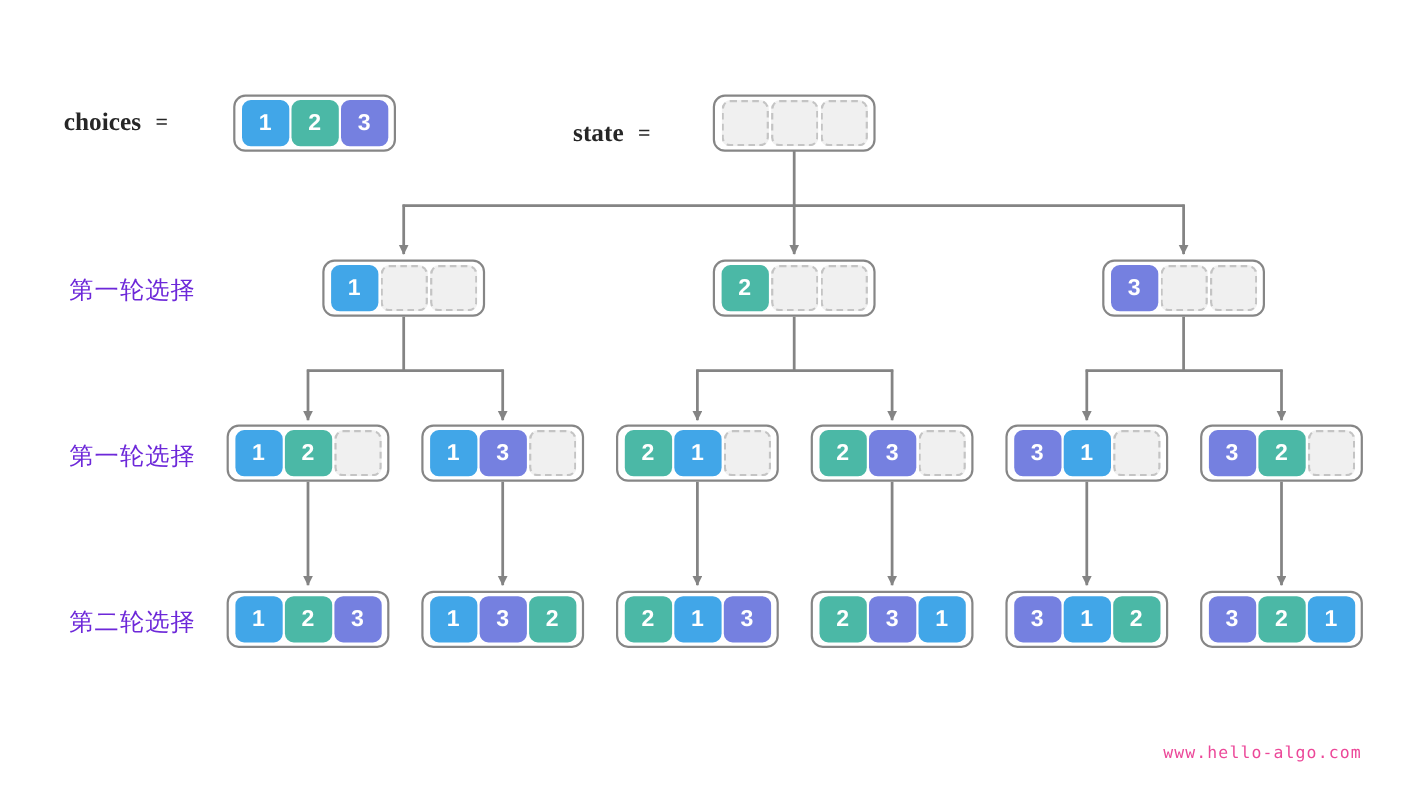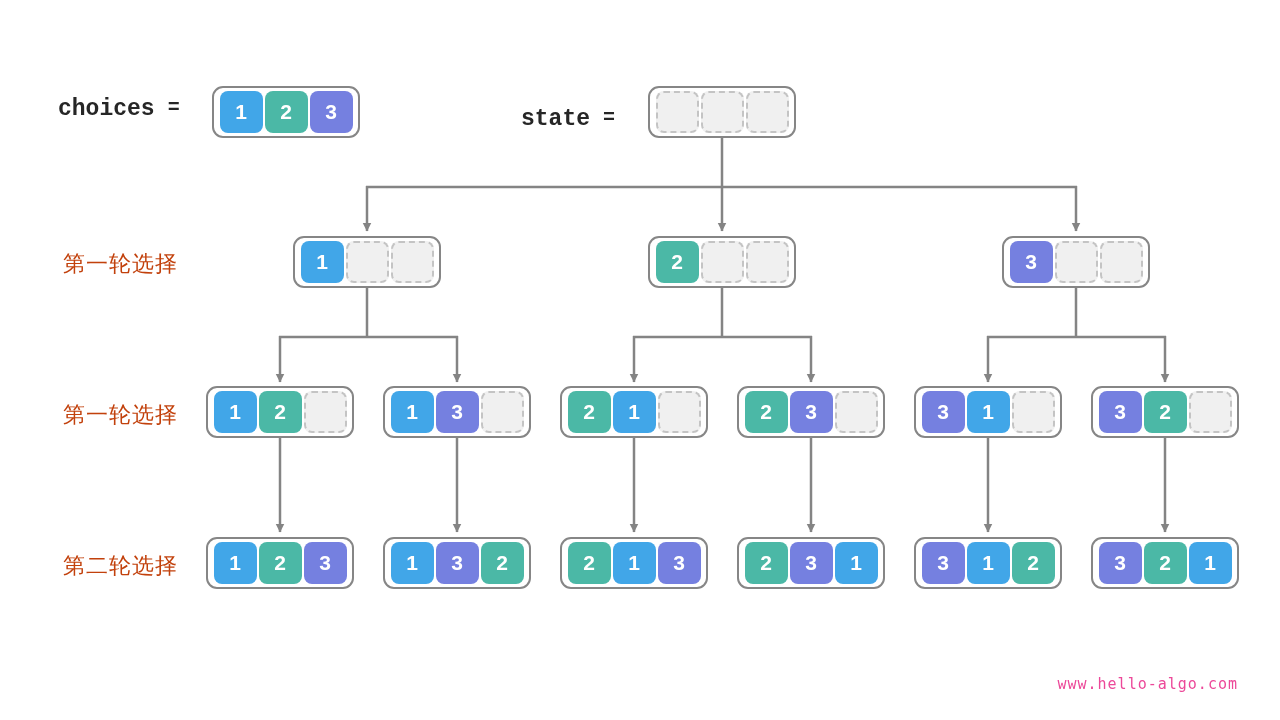--- a/index.html
+++ b/index.html
@@ -3,27 +3,27 @@
 <meta charset="utf-8">
 <style>
   html,body{margin:0;padding:0;background:#ffffff;}
   .canvas{
     position:relative;width:1280px;height:720px;background:#ffffff;
     overflow:hidden;font-family:"Liberation Sans",sans-serif;
   }
   .arrows{position:absolute;left:0;top:0;pointer-events:none;}
   .ln{stroke:#848484;stroke-width:2.5;fill:none;}
   .mono-label{
-    position:absolute;display:flex;align-items:flex-start;gap:13px;
-    font-family:Liberation Mono, monospace;
+    position:absolute;display:flex;align-items:center;gap:13px;
+    font-family:Liberation Serif, serif;
     font-weight:bold;font-size:23px;color:#262626;height:30px;
   }
   .mono-label .eq{font-size:20px;}
   .row-label{
-    position:absolute;font-size:22px;color:#c2410c;
+    position:absolute;font-size:22px;color:#6d28d9;
     font-family:"Liberation Sans",sans-serif;letter-spacing:1px;
   }
   .abox{
     position:absolute;box-sizing:border-box;width:148px;height:52px;
     border:2.5px solid #868686;border-radius:11px;background:#ffffff;
     display:flex;align-items:center;justify-content:center;gap:2px;padding:0 3px;
   }
   .cell{
     box-sizing:border-box;width:43px;height:42px;border-radius:8px;
     display:flex;align-items:center;justify-content:center;

